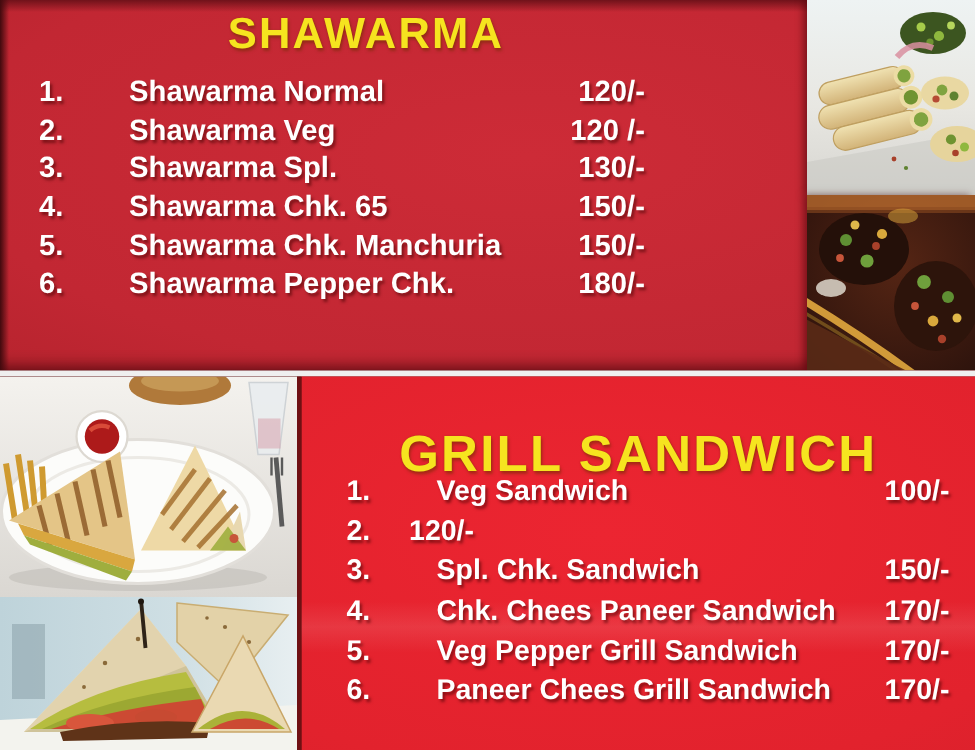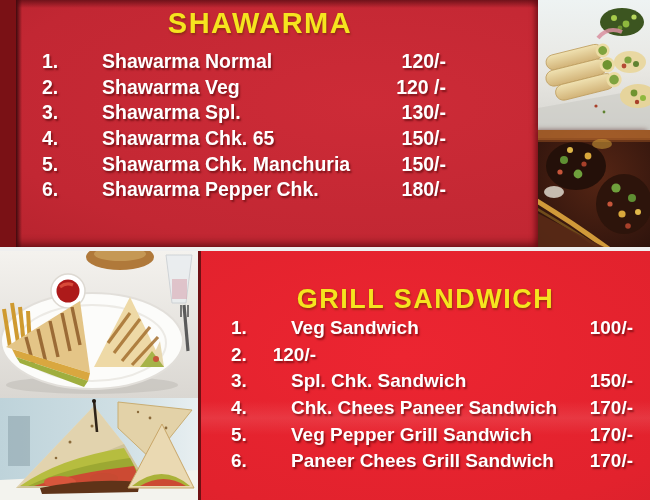--- a/index.html
+++ b/index.html
@@ -3,21 +3,21 @@
 <meta charset="utf-8">
 <style>
   * { margin:0; padding:0; box-sizing:border-box; }
   body { background:#222; font-family:"Liberation Sans", sans-serif; }
   .board {
     position:relative; width:650px; height:500px; overflow:hidden;
     background:#7a1115;
   }
   
   .top-panel {
-    position:absolute; left:16px; top:0; width:568px; height:247px;
+    position:absolute; left:0; top:0; width:568px; height:247px;
     background: radial-gradient(150% 130% at 62% 42%, #cd2b37 0%, #c22733 45%, #ab2029 78%, #8e1a22 100%);
     box-shadow: inset 0 -7px 9px -4px rgba(55,0,6,.65);
   }
   .top-panel::before { 
     content:""; position:absolute; left:0; top:0; right:0; height:8px;
     background:linear-gradient(#70121a, rgba(112,18,26,0));
   }
   .top-panel::after { 
     content:""; position:absolute; left:0; top:0; bottom:0; width:6px;
     background:linear-gradient(90deg, #420a0e, rgba(66,10,14,0));
@@ -37,21 +37,21 @@
     position:absolute; left:0; top:247px; width:650px; height:4px;
     background:#efefef; box-shadow:0 1px 2px rgba(40,0,0,.45);
   }
   
   .section-title {
     position:absolute; font-weight:bold; color:#f6e41f; letter-spacing:1.5px;
     text-shadow:1px 2px 2px rgba(110,45,0,.5), 0 0 1px rgba(120,60,0,.6);
     white-space:nowrap; text-align:center;
   }
   .shaw-title { top:7px; left:0; width:488px; font-size:29px; }
-  .grill-title { top:33px; left:0; width:100%; font-size:27px;text-align:center; }
+  .grill-title { top:33px; left:0; width:100%; font-size:34px;text-align:center; }
   
   .menu-list { position:absolute; display:flex; flex-direction:column; }
   .shaw-list { top:49px; left:26px; width:404px; }
   .grill-list { top:64px; left:30px; width:402px; }
   .menu-row {
     display:flex; align-items:center; color:#fff; font-weight:bold;
     text-shadow:1.5px 2px 2px rgba(65,0,0,.55); white-space:nowrap;
   }
   .shaw-list .menu-row { height:25.6px; font-size:19.5px; }
   .grill-list .menu-row { height:26.6px; font-size:19px; }

